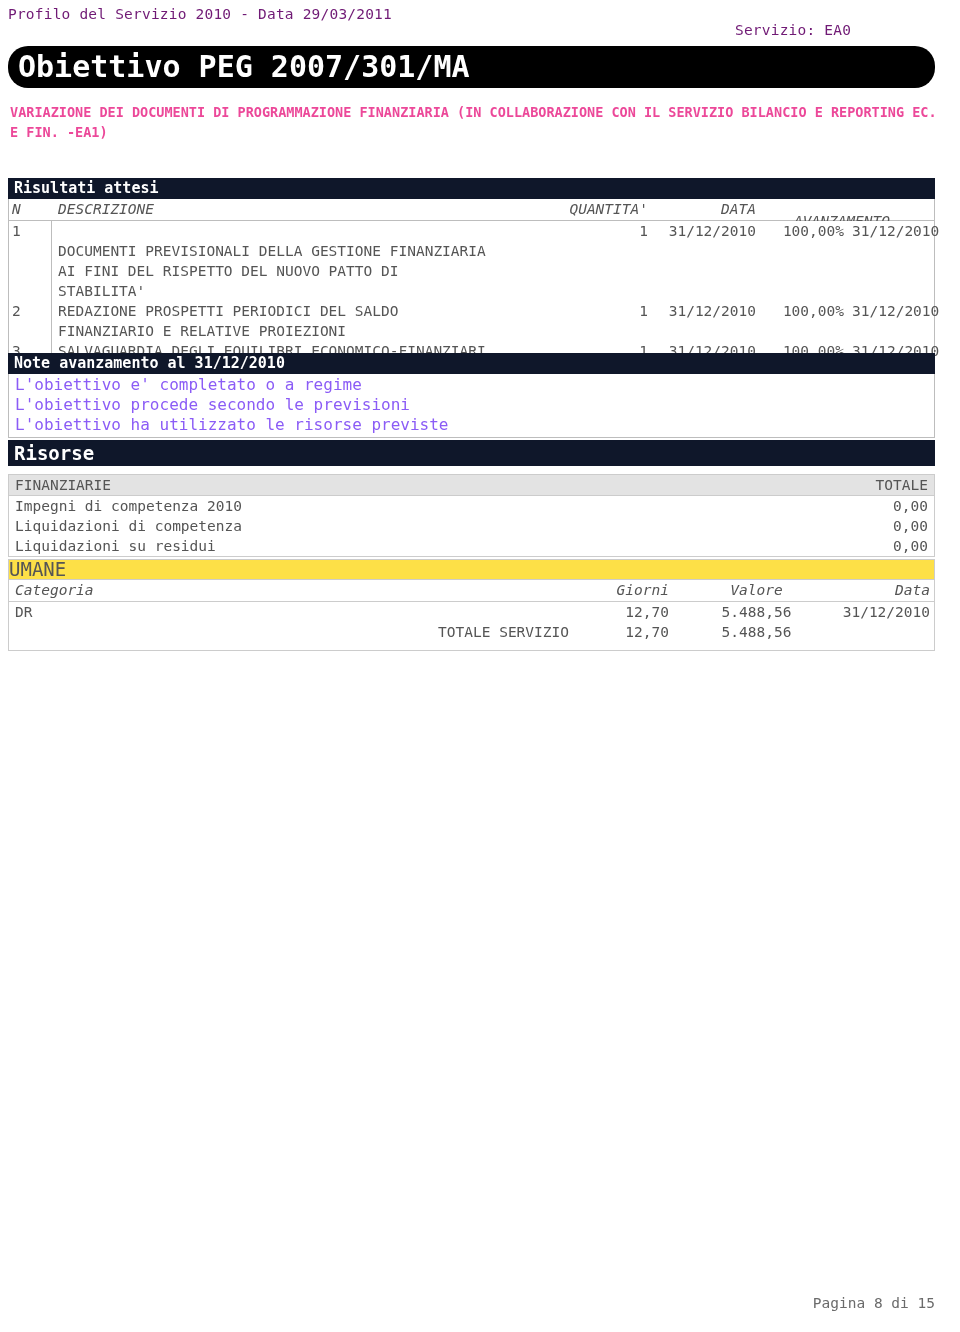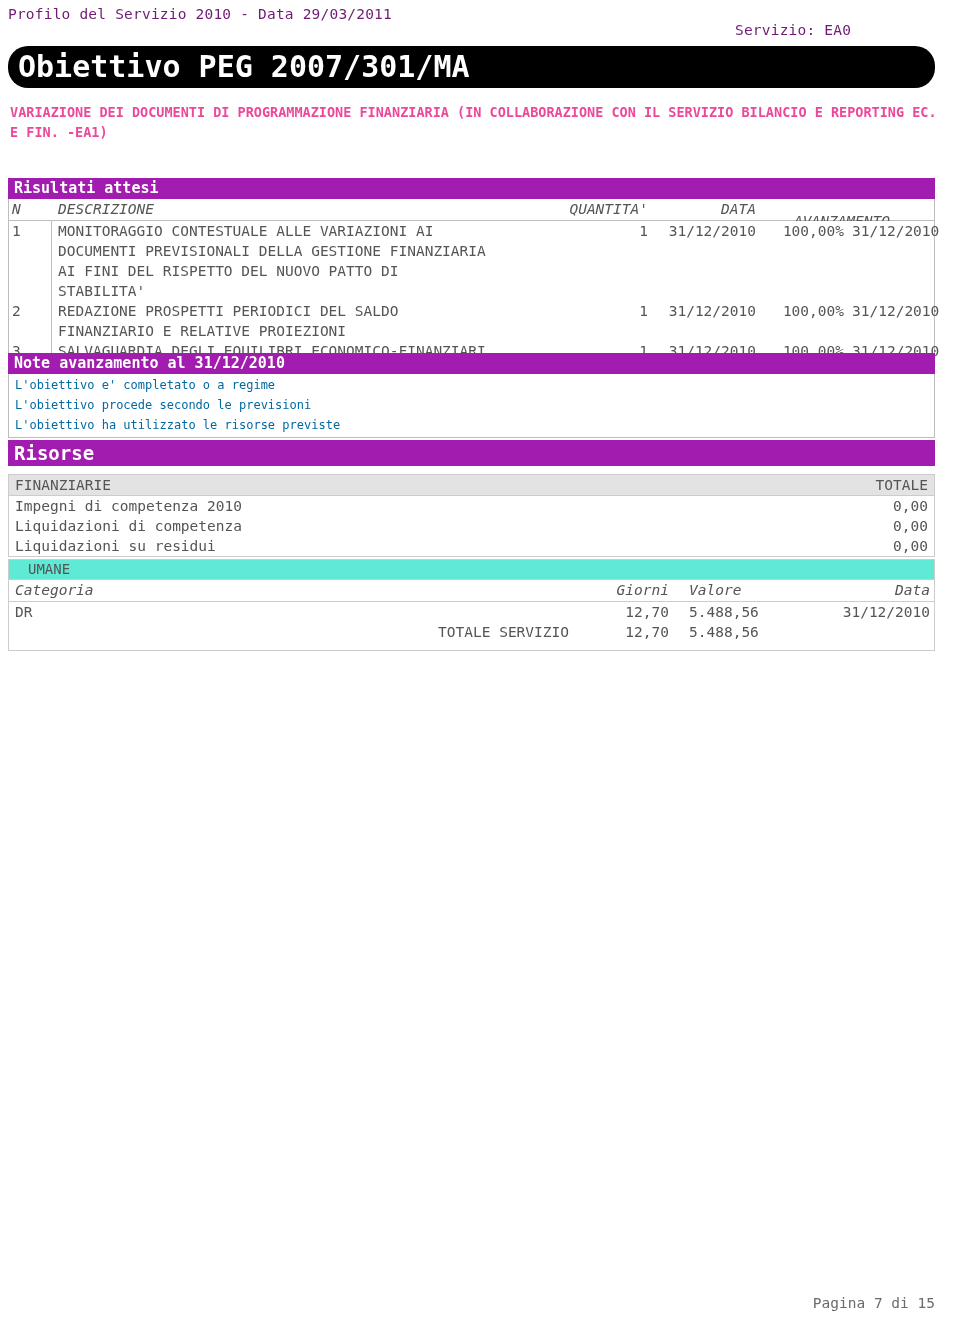--- a/index.html
+++ b/index.html
@@ -75,21 +75,21 @@
     width: 930px;
     font-size: 13.5px;
     line-height: 20px;
     font-weight: bold;
     color: #ec4899;
     white-space: pre-wrap;
   }
 
   
   .band {
-    background: #a21caf;
+    background: #0f172a;
     color: #ffffff;
     font-weight: bold;
     white-space: pre;
     box-sizing: border-box;
   }
 
   
   .ra-wrap {
     position: absolute;
     left: 8px;
@@ -161,24 +161,24 @@
   .note-body {
     background: #ffffff;
     border-left: 1px solid #bdbdbd;
     border-right: 1px solid #bdbdbd;
     border-bottom: 1px solid #bdbdbd;
     padding: 1px 0 2px 0;
   }
   .note-line {
     height: 20px;
     line-height: 20px;
-    font-size: 12px;
+    font-size: 16px;
     padding-left: 6px;
     white-space: pre;
-    color: #0369a1;
+    color: #8b5cf6;
   }
 
   
   .risorse-band {
     position: absolute;
     left: 8px;
     top: 440px;
     width: 927px;
     height: 26px;
     line-height: 26px;
@@ -220,24 +220,24 @@
     left: 8px;
     top: 559px;
     width: 927px;
     border: 1px solid #cccccc;
     box-sizing: border-box;
     background: #ffffff;
   }
   .um-band {
     height: 19px;
     line-height: 19px;
-    font-size: 14px;
-    background: #5eead4;
-    color: #555555;
-    padding-left: 19px;
+    font-size: 19px;
+    background: #fde047;
+    color: #555555;
+    padding-left: 0;
     white-space: pre;
     border-bottom: 1px solid #cccccc;
   }
   .um-colhead {
     position: relative;
     height: 21px;
     line-height: 21px;
     font-size: 14.5px;
     font-style: italic;
     color: #555555;
@@ -246,21 +246,21 @@
   .um-row {
     position: relative;
     height: 20px;
     line-height: 20px;
     font-size: 14.5px;
   }
   .um-pad { height: 8px; }
   .u-cat    { position: absolute; left: 6px;   white-space: pre; text-align: left; }
   .u-tot    { position: absolute; left: 330px; width: 230px; white-space: pre; text-align: right; }
   .u-giorni { position: absolute; left: 570px; width: 90px;  white-space: pre; text-align: right; }
-  .u-valore { position: absolute; left: 680px; width: 135px; white-space: pre; text-align: left; }
+  .u-valore { position: absolute; left: 680px; width: 135px; white-space: pre; text-align: center; }
   .u-data   { position: absolute; left: 826px; width: 95px;  white-space: pre; text-align: right; }
 
   
   .footer {
     position: absolute;
     left: 0;
     top: 1295px;
     width: 935px;
     text-align: right;
     font-size: 14.5px;
@@ -295,21 +295,20 @@
       <span class="c-avz" style="left:744px;width:180px;text-align:center;margin-top:12px;">AVANZAMENTO</span>
     </div>
 
     <div class="ra-body">
       <div class="ra-outer-l"></div>
       <div class="ra-outer-r"></div>
       <div class="ra-vrule"></div>
 
       <div class="ra-row">
         <span class="c-n">1</span>
-        <span class="c-desc">MONITORAGGIO CONTESTUALE ALLE VARIAZIONI AI</span>
         <span class="c-qta">1</span>
         <span class="c-data">31/12/2010</span>
         <span class="c-avz">100,00%</span>
         <span class="c-avzdt">31/12/2010</span>
       </div>
       <div class="ra-row">
         <span class="c-desc">DOCUMENTI PREVISIONALI DELLA GESTIONE FINANZIARIA</span>
       </div>
       <div class="ra-row">
         <span class="c-desc">AI FINI DEL RISPETTO DEL NUOVO PATTO DI</span>
@@ -386,15 +385,15 @@
       <span class="u-data">31/12/2010</span>
     </div>
     <div class="um-row">
       <span class="u-tot">TOTALE SERVIZIO</span>
       <span class="u-giorni">12,70</span>
       <span class="u-valore">5.488,56</span>
     </div>
     <div class="um-pad"></div>
   </div>
 
-  <div class="footer">Pagina 7 di 15</div>
+  <div class="footer">Pagina 8 di 15</div>
 
 </div>
 
 </body></html>

